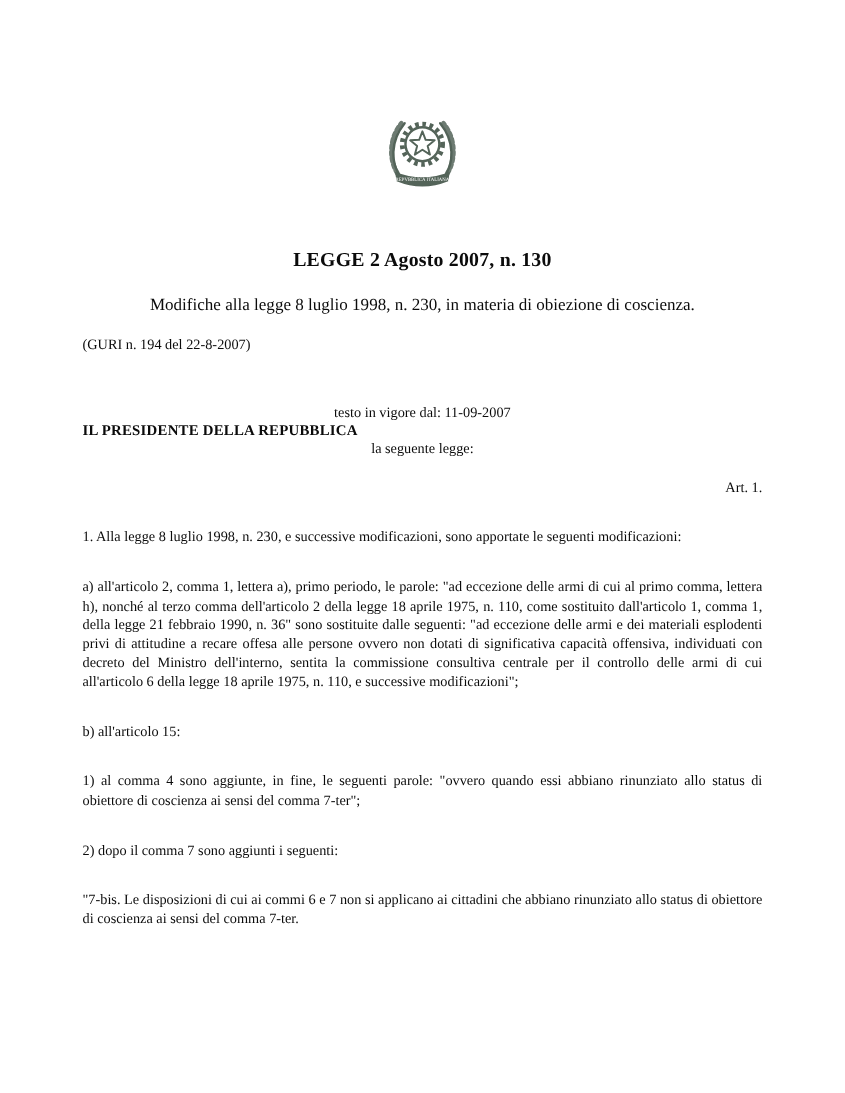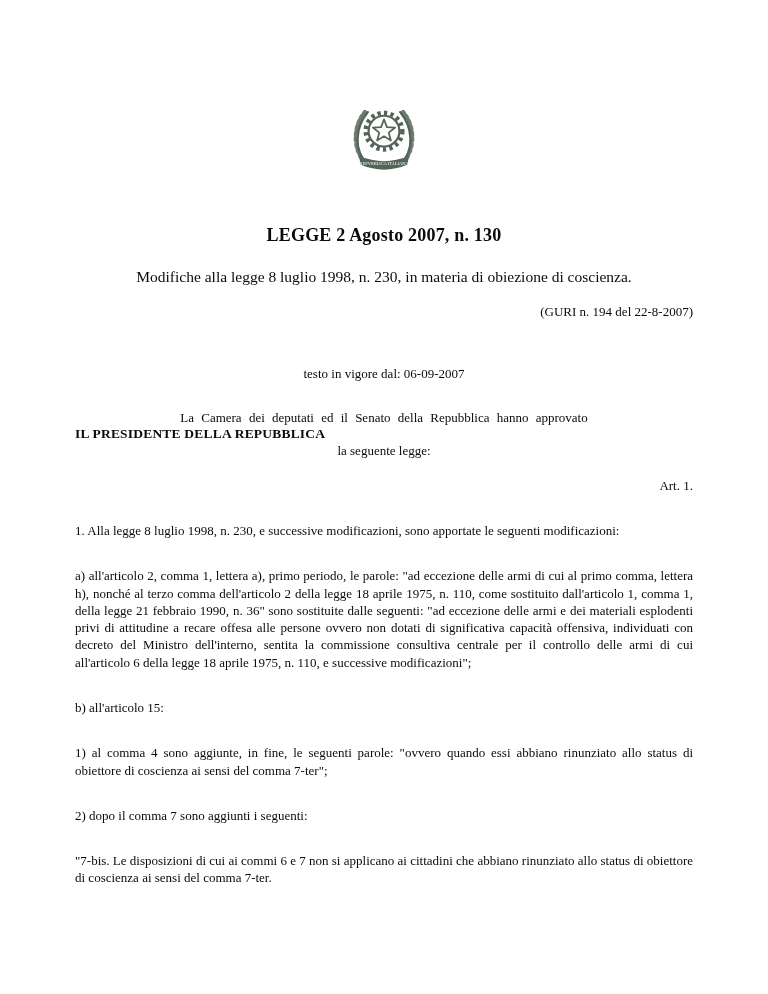--- a/index.html
+++ b/index.html
@@ -37,21 +37,21 @@
     font-weight: bold;
     letter-spacing: 0.2px;
   }
   .doc-subtitle {
     margin-top: 22px;
     text-align: center;
     font-size: 15.5px;
   }
   .doc-guri {
     margin-top: 18px;
-    text-align: right;
+    text-align: left;
     font-size: 13px;
   }
   .doc-effective {
     margin-top: 46px;
     text-align: center;
     font-size: 13px;
   }
   .doc-approval {
     margin-top: 28px;
     text-align: center;
@@ -122,23 +122,22 @@
   </div>
 
   <div class="content">
 
     <div class="doc-title">LEGGE 2 Agosto 2007, n. 130</div>
 
     <div class="doc-subtitle">Modifiche alla legge 8 luglio 1998, n. 230, in materia di obiezione di coscienza.</div>
 
     <div class="doc-guri">(GURI  n. 194 del 22-8-2007)</div>
 
-    <div class="doc-effective">testo in vigore dal: 06-09-2007</div>
+    <div class="doc-effective">testo in vigore dal: 11-09-2007</div>
 
-    <div class="doc-approval">La Camera dei deputati ed il Senato della Repubblica hanno approvato</div>
 
     <div class="doc-president">IL PRESIDENTE DELLA REPUBBLICA</div>
 
 
     <div class="doc-enactment">la seguente legge:</div>
 
     <div class="doc-article">Art. 1.</div>
 
     <div class="doc-paragraph">1.  Alla  legge  8 luglio 1998, n. 230, e successive modificazioni, sono apportate le seguenti modificazioni:</div>
 

